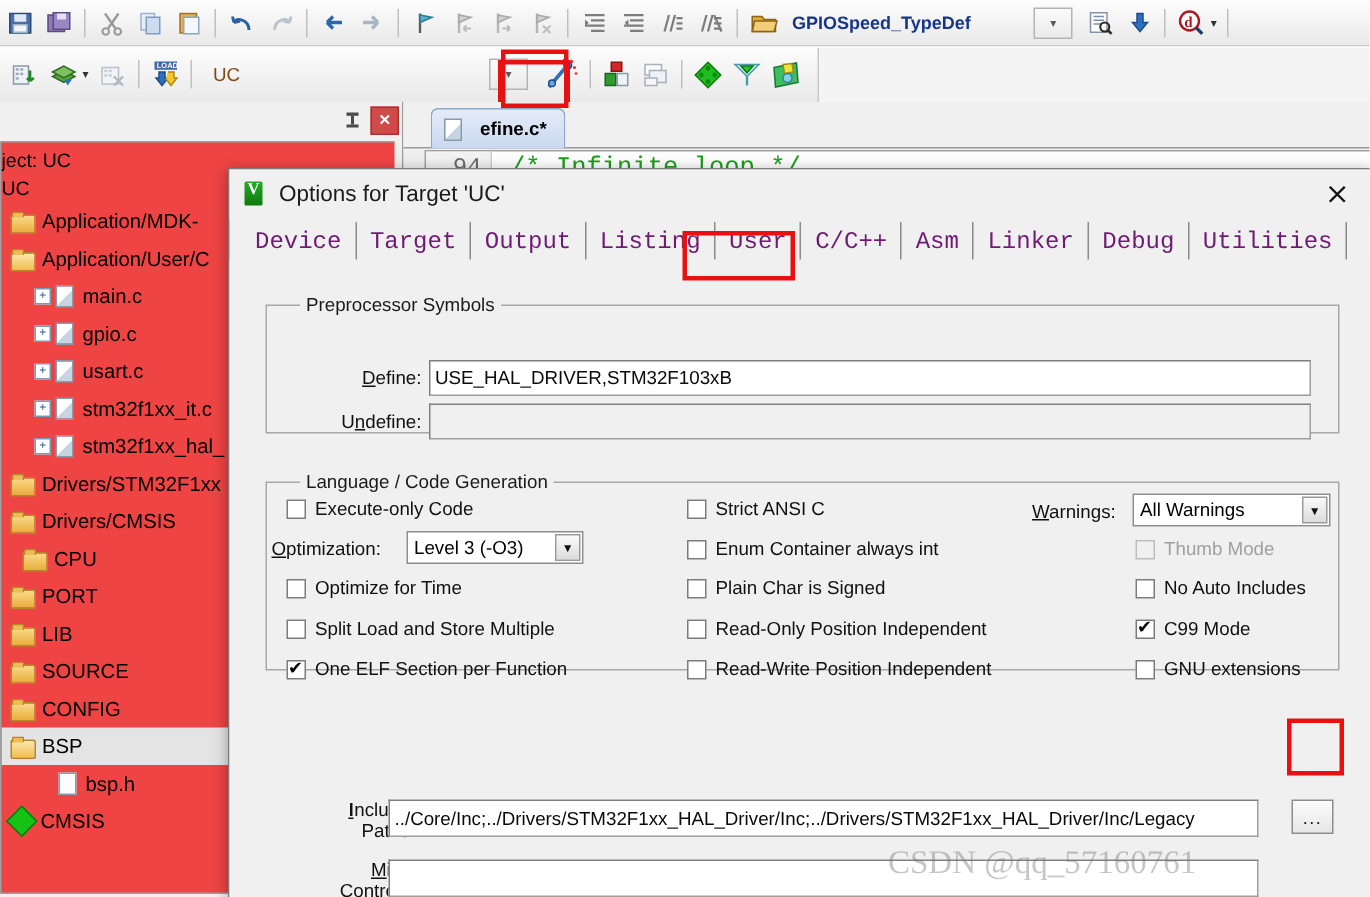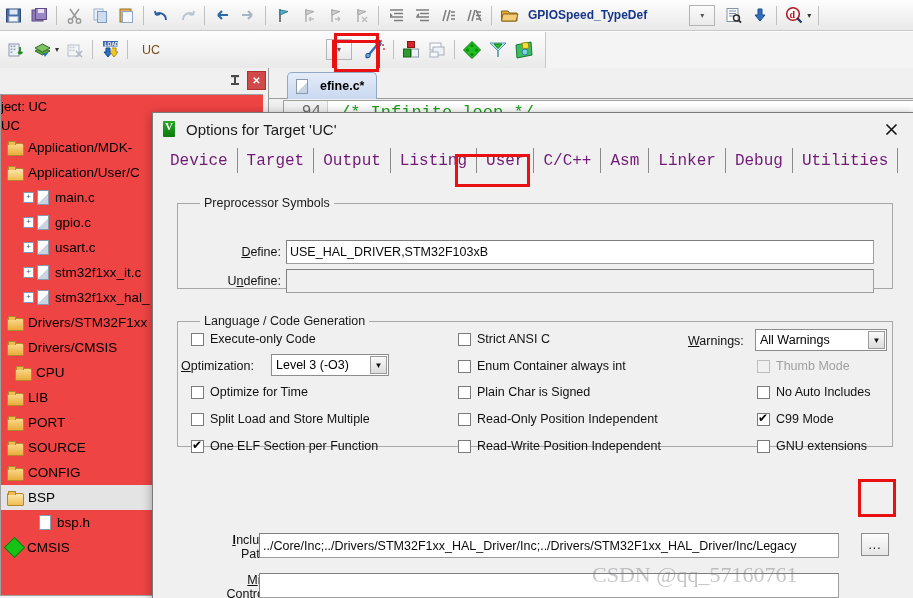--- a/index.html
+++ b/index.html
@@ -582,25 +582,25 @@
         <div class="tnode" style="padding-left: 6px;">
           <span class="folder"></span>
           <span>Drivers/CMSIS</span>
         </div>
         <div class="tnode" style="padding-left: 14px;">
           <span class="folder"></span>
           <span>CPU</span>
         </div>
         <div class="tnode" style="padding-left: 6px;">
           <span class="folder"></span>
+          <span>PORT</span>
+        </div>
+        <div class="tnode" style="padding-left: 6px;">
+          <span class="folder"></span>
           <span>LIB</span>
-        </div>
-        <div class="tnode" style="padding-left: 6px;">
-          <span class="folder"></span>
-          <span>PORT</span>
         </div>
         <div class="tnode" style="padding-left: 6px;">
           <span class="folder"></span>
           <span>SOURCE</span>
         </div>
         <div class="tnode" style="padding-left: 6px;">
           <span class="folder"></span>
           <span>CONFIG</span>
         </div>
         <div class="tnode sel" style="padding-left: 6px;">

